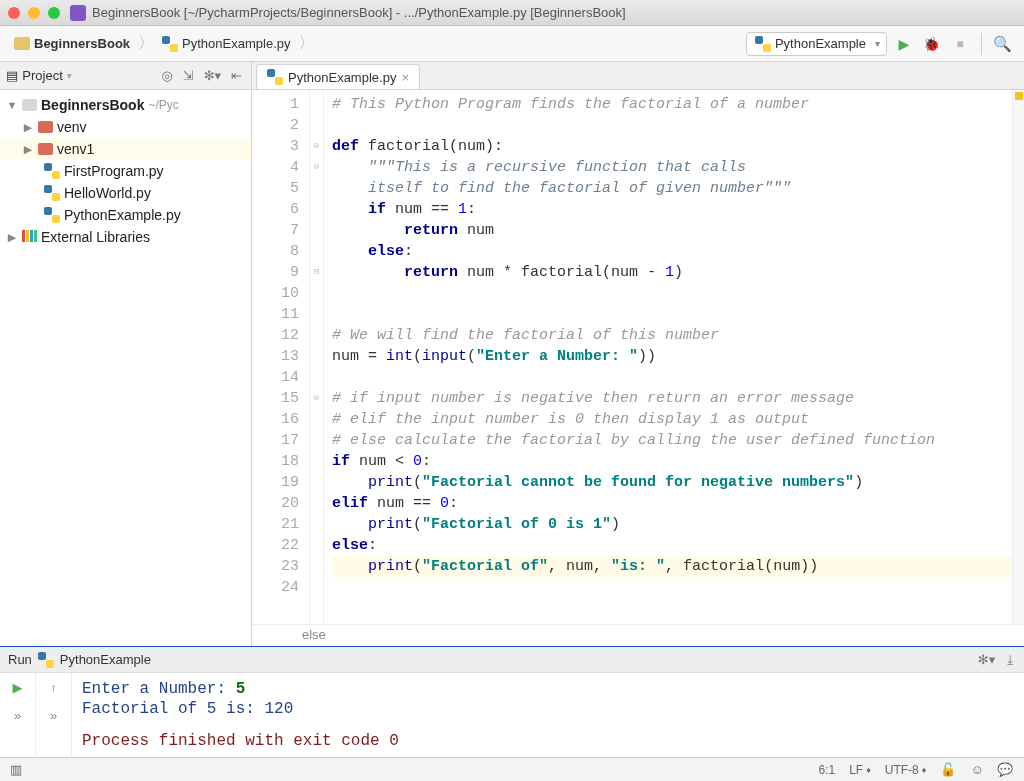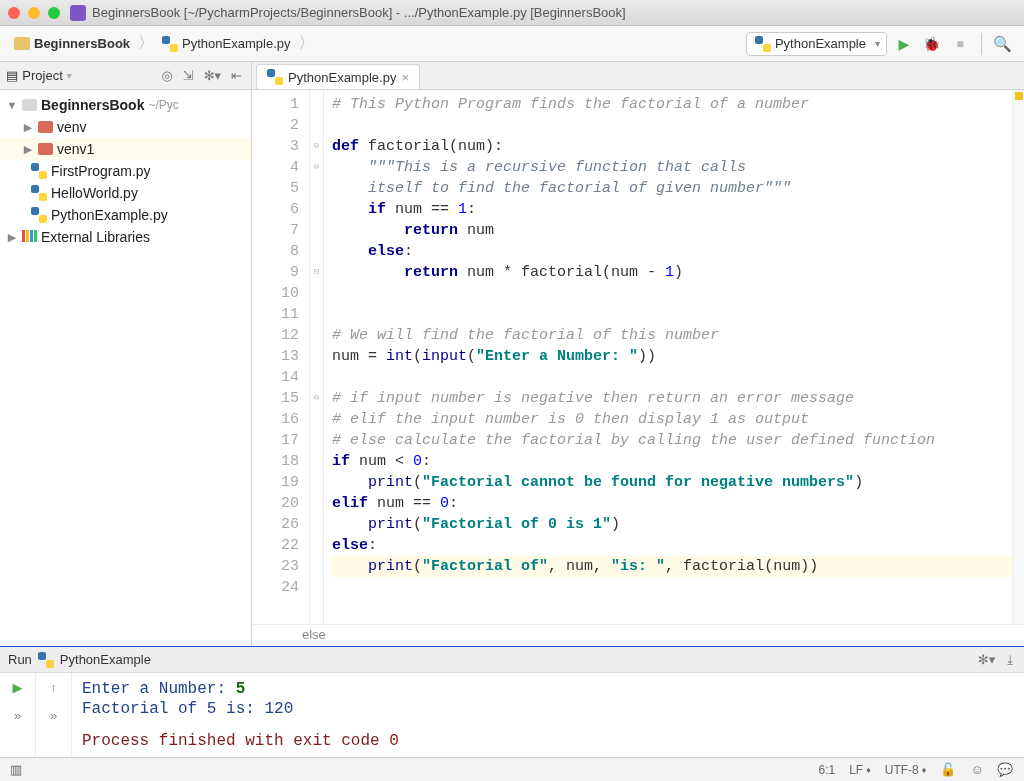--- a/index.html
+++ b/index.html
@@ -72,21 +72,21 @@
   height:28px; background:#f0f0f0; border-bottom:1px solid #d4d4d4;
   display:flex;align-items:center;padding:0 6px;gap:4px;
 }
 .proj-label{display:flex;align-items:center;gap:4px;flex:1;}
 .tool-icon{color:#777;font-size:13px;cursor:pointer;padding:0 3px;}
 .tree{ padding:4px 0; font-size:14px;}
 .tree-row{ display:flex;align-items:center;gap:4px;padding:3px 6px;cursor:pointer; white-space:nowrap;}
 .tree-row.selected{background:#fffceb;}
 .arrow{width:12px;text-align:center;color:#888;font-size:11px;}
 .indent1{padding-left:22px;}
-.indent2{padding-left:31px;}
+.indent2{padding-left:44px;}
 .dir-icon{width:15px;height:12px;background:#f0b74a;border-radius:2px;display:inline-block;}
 .dir-icon.red{background:#d96a5a;}
 .mod-icon{width:15px;height:12px;background:#d8d8d8;border-radius:2px;display:inline-block;}
 .lib-icon{display:inline-block;width:15px;}
 .lib-icon span{display:inline-block;width:3px;height:12px;margin-right:1px;}
 .tree-text{color:#222;}
 .tree-path{color:#999;font-size:12px;}
 .bold{font-weight:600;}
 
 .editor-wrap{ flex:1; display:flex; flex-direction:column; background:#fff;}
@@ -254,21 +254,21 @@
           <div>11</div>
           <div>12</div>
           <div>13</div>
           <div>14</div>
           <div>15</div>
           <div>16</div>
           <div>17</div>
           <div>18</div>
           <div>19</div>
           <div>20</div>
-          <div>26</div>
+          <div>21</div>
           <div>22</div>
           <div>23</div>
           <div>24</div>
         </div>
       <div class="gutter-fold" id="gfold">
           <div></div>
           <div></div>
           <div>⊖</div>
           <div>⊖</div>
           <div></div>

